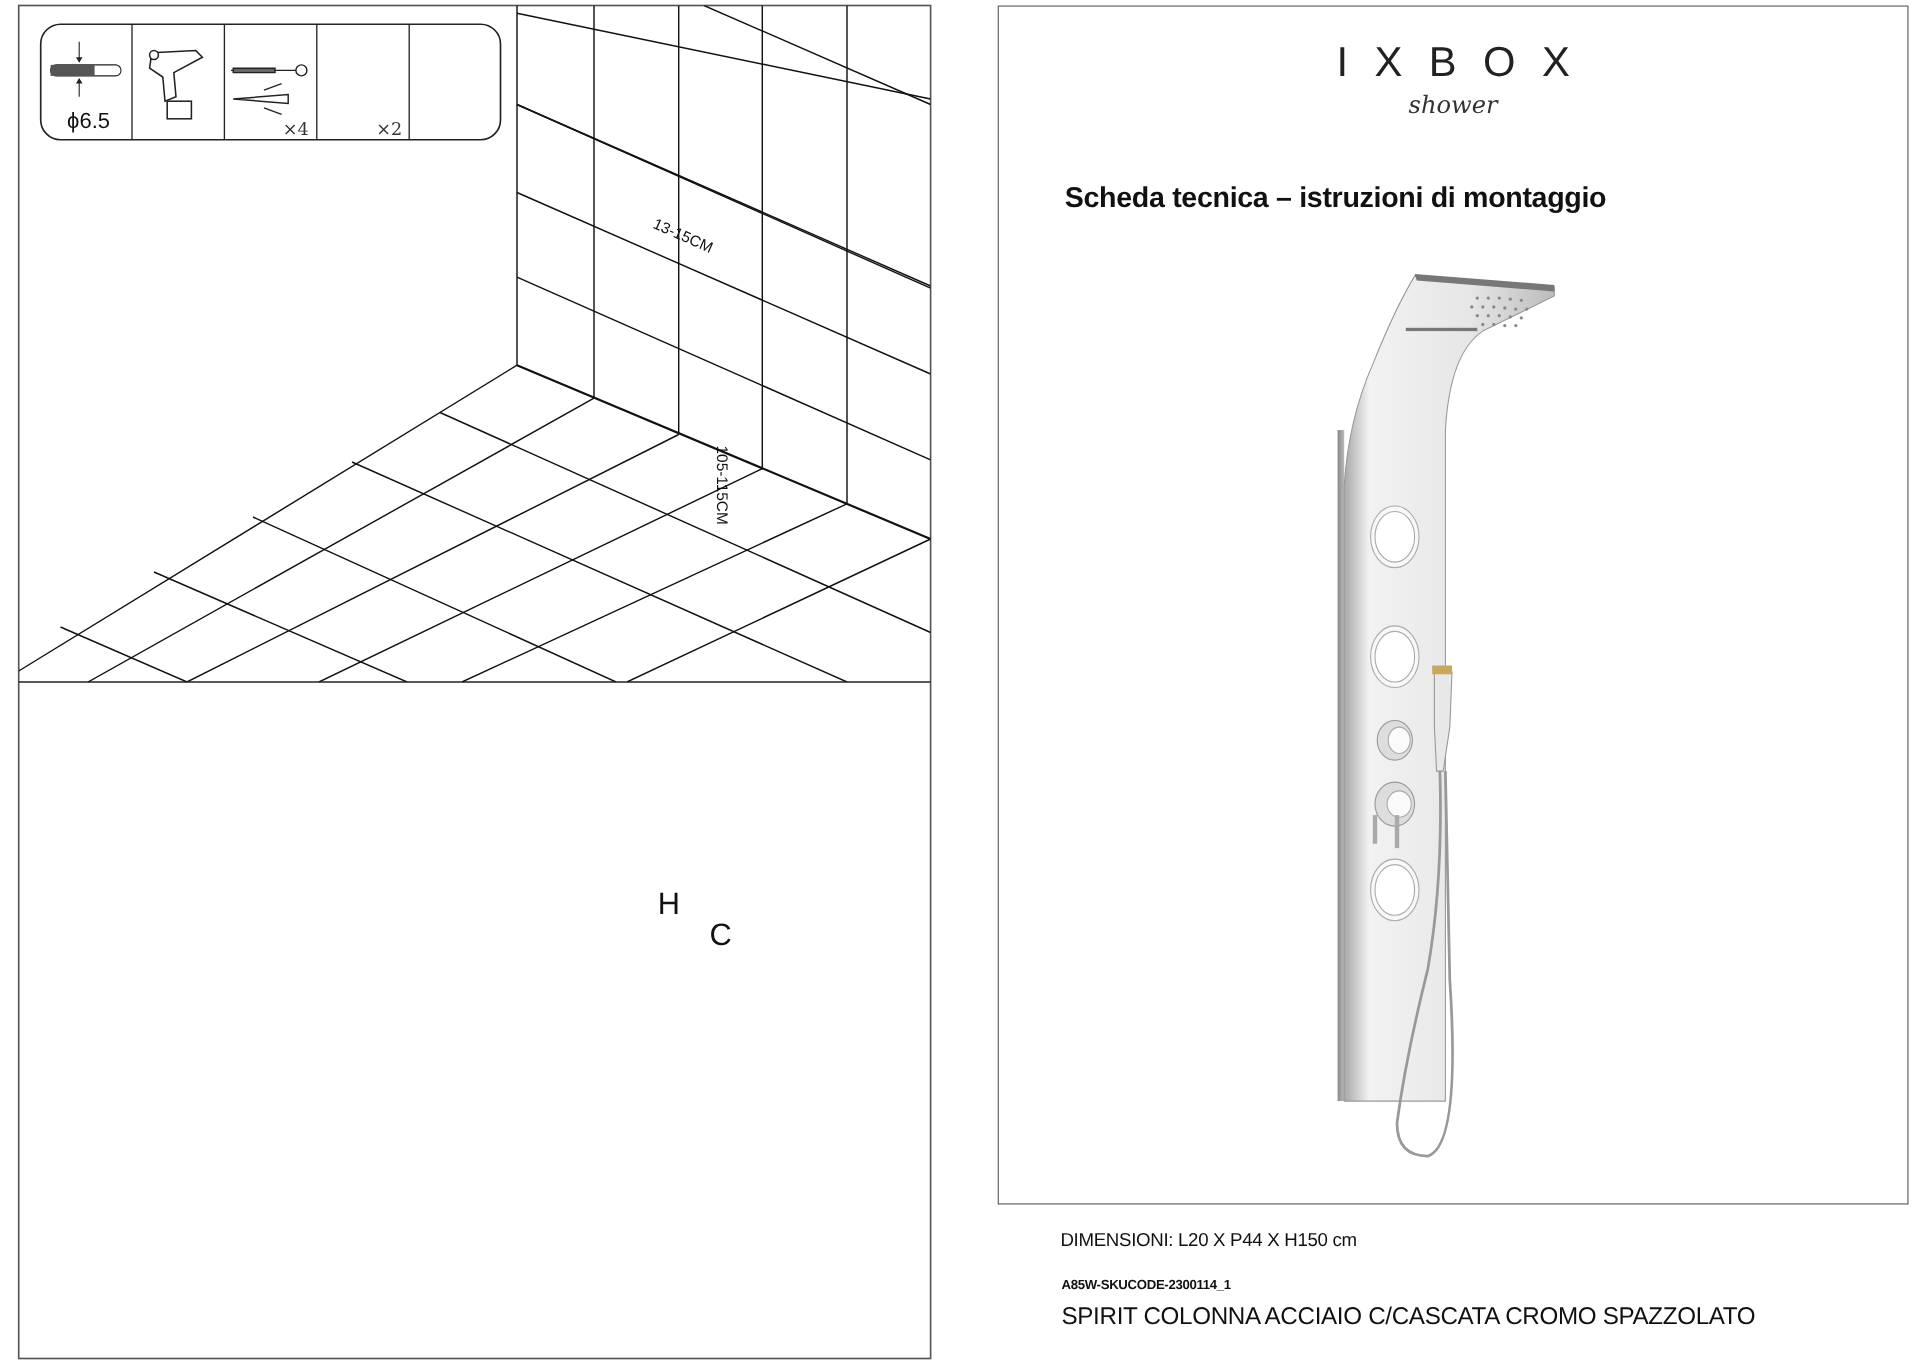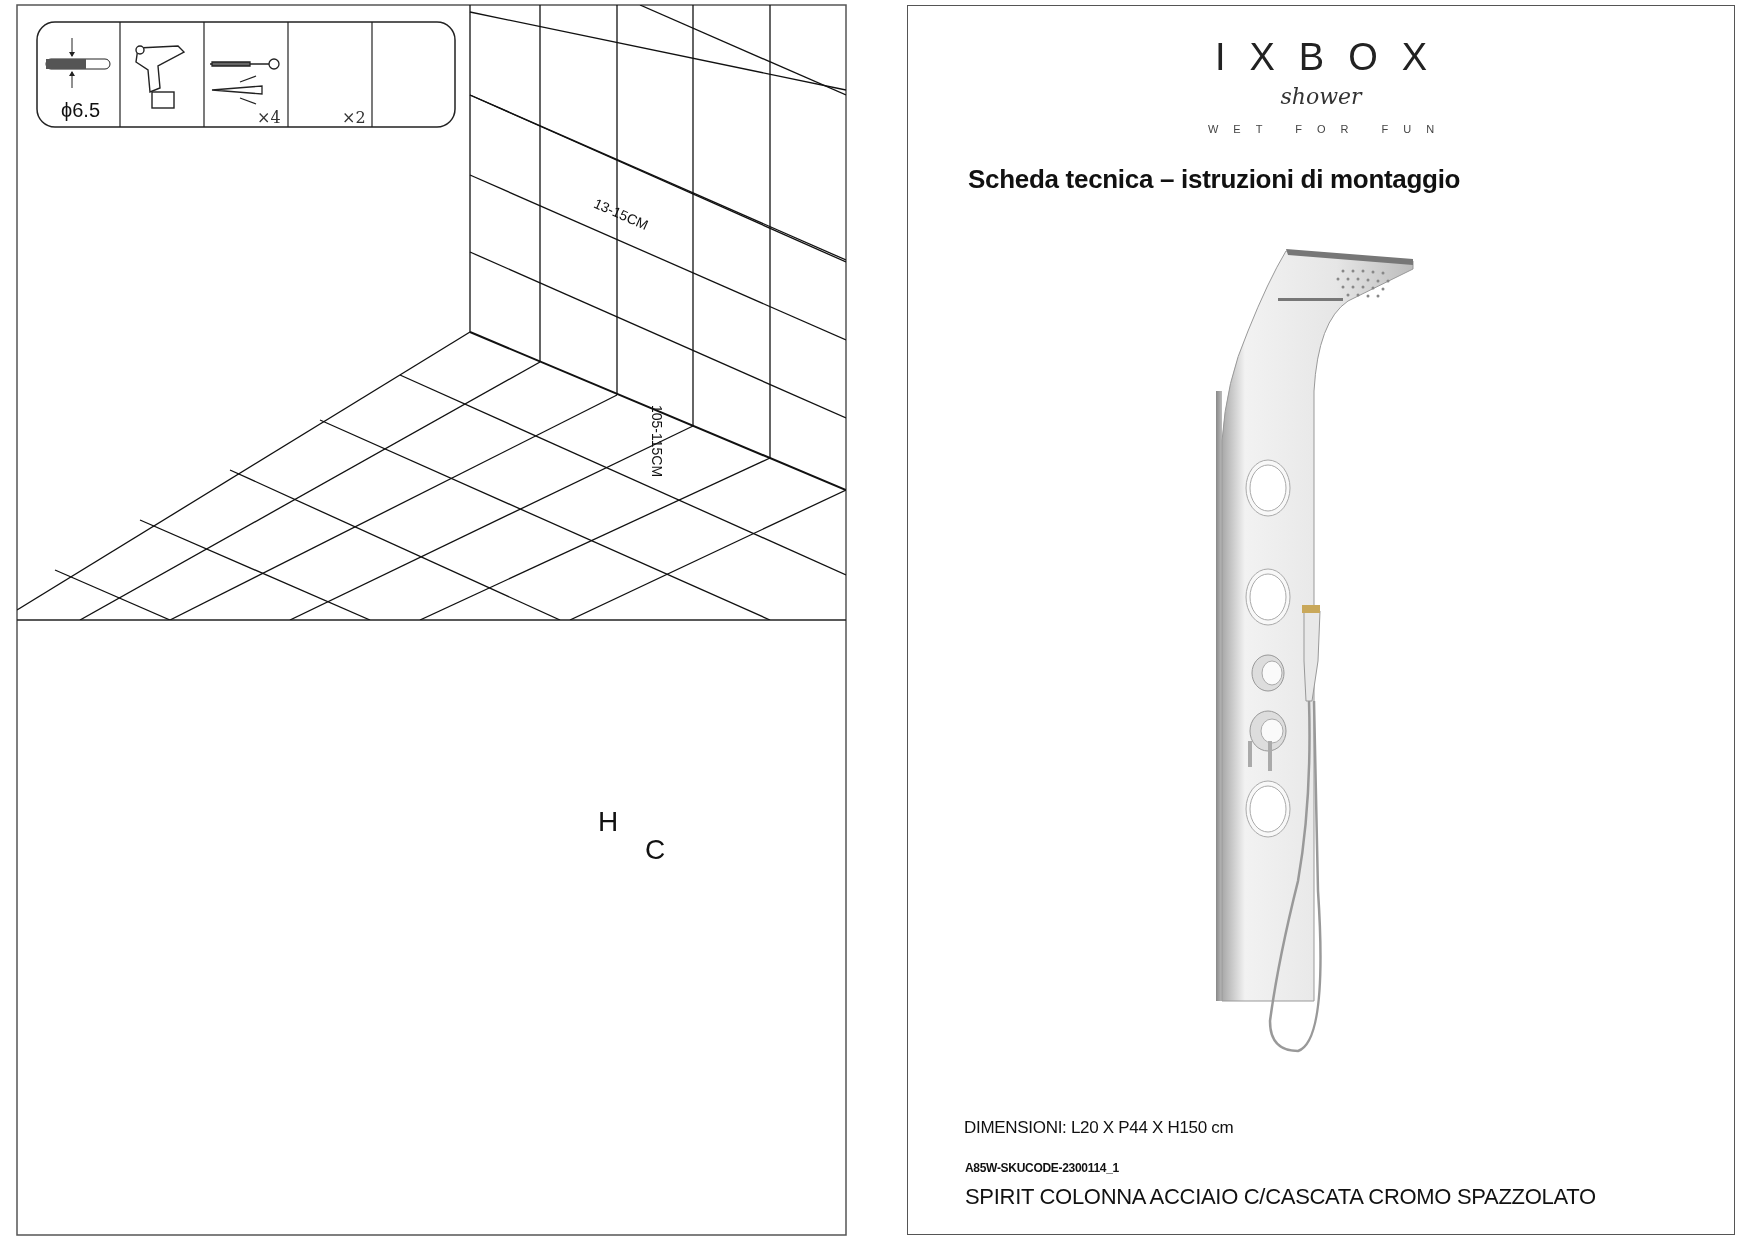--- a/index.html
+++ b/index.html
@@ -1,19 +1,19 @@
 <!DOCTYPE html>
 <html><head>
 <meta charset="utf-8">
 <style>
   html,body{margin:0;padding:0;background:#fff;}
   body{width:1755px;height:1240px;position:relative;overflow:hidden;font-family:"Liberation Sans",sans-serif;color:#111;}
   .abs{position:absolute;}
   #left-sheet{position:absolute;left:0;top:0;width:860px;height:1240px;}
-  #right-card{position:absolute;left:907px;top:5px;width:828px;height:1230px;border:1.5px solid #555;box-sizing:border-box;}
+  #right-card{position:absolute;left:907px;top:5px;width:828px;height:1090px;border:1.5px solid #555;box-sizing:border-box;}
   .brand-name{position:absolute;left:0;right:0;top:30px;text-align:center;font-size:38px;letter-spacing:24px;font-weight:400;color:#222;padding-left:24px;}
   .brand-script{position:absolute;left:0;right:0;top:78px;text-align:center;font-family:"DejaVu Serif",serif;font-style:italic;font-size:22px;color:#333;}
   .brand-tagline{position:absolute;left:0;right:0;top:117px;text-align:center;font-size:11px;letter-spacing:15px;color:#444;padding-left:15px;}
   .doc-title{position:absolute;left:60px;top:158px;font-size:26px;font-weight:bold;color:#111;letter-spacing:-0.3px;}
   .dims{position:absolute;left:56px;top:1112px;font-size:17px;color:#111;letter-spacing:-0.3px;}
   .sku{position:absolute;left:57px;top:1155px;font-size:12px;font-weight:bold;color:#111;letter-spacing:-0.3px;}
   .desc{position:absolute;left:57px;top:1178px;font-size:22px;color:#111;letter-spacing:-0.3px;}
   .tool-label{position:absolute;font-size:20px;color:#111;}
   .tool-count{position:absolute;font-family:"DejaVu Serif",serif;font-size:16px;color:#333;}
   .dim-label{position:absolute;font-size:14px;color:#111;}
@@ -271,21 +271,20 @@
   <span class="tool-count" style="left:342px;top:108px;">×2</span>
   <span class="dim-label" style="left:598px;top:195px;transform:rotate(24deg);transform-origin:left top;">13-15CM</span>
   <span class="dim-label" style="left:665px;top:405px;transform:rotate(90deg);transform-origin:left top;">105-115CM</span>
   <span class="hc-label" style="left:598px;top:806px;">H</span>
   <span class="hc-label" style="left:645px;top:834px;">C</span>
 </line></line></circle></circle></div>
 
 <div id="right-card">
   <div class="brand-name">IXBOX</div>
   <div class="brand-script">shower</div>
-  <div class="brand-tagline">WET FOR FUN</div>
   <div class="doc-title">Scheda tecnica – istruzioni di montaggio</div>
 
   <svg class="abs" style="left:300px;top:235px" width="220" height="850" viewBox="0 0 220 850">
     <defs>
       <linearGradient id="steel" x1="0" x2="1">
         <stop offset="0" stop-color="#a8a8a8"></stop>
           <stop offset="0.12" stop-color="#f2f2f2"></stop>
         <stop offset="0.6" stop-color="#e6e6e6"></stop>
           <stop offset="1" stop-color="#bcbcbc"></stop>
       </linearGradient>

